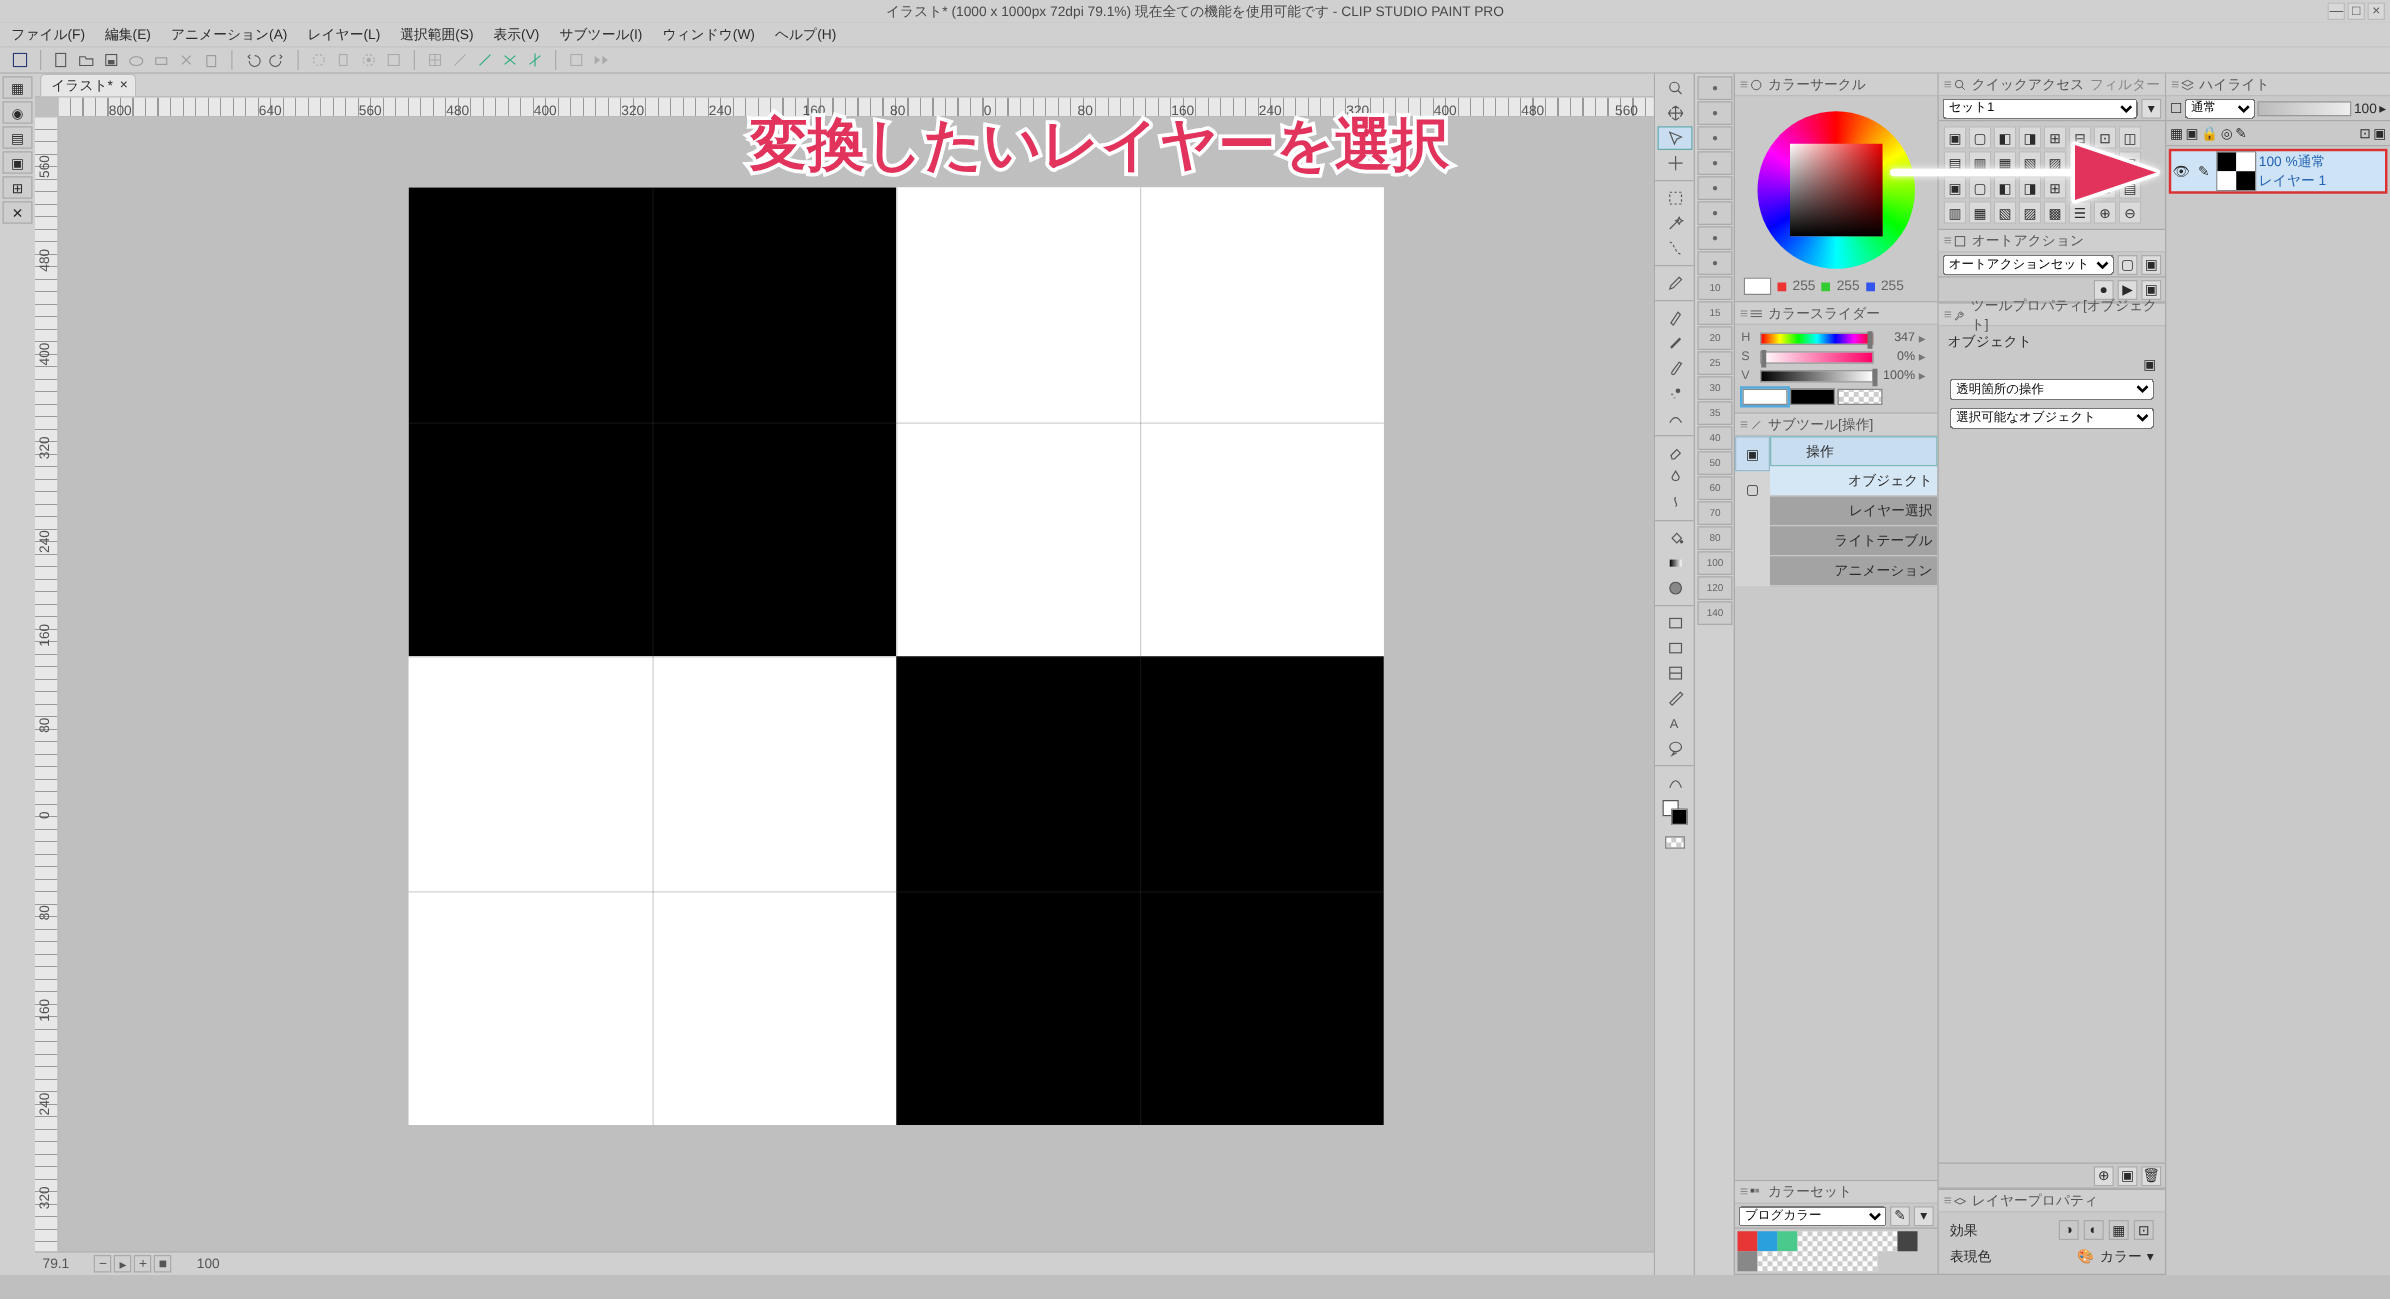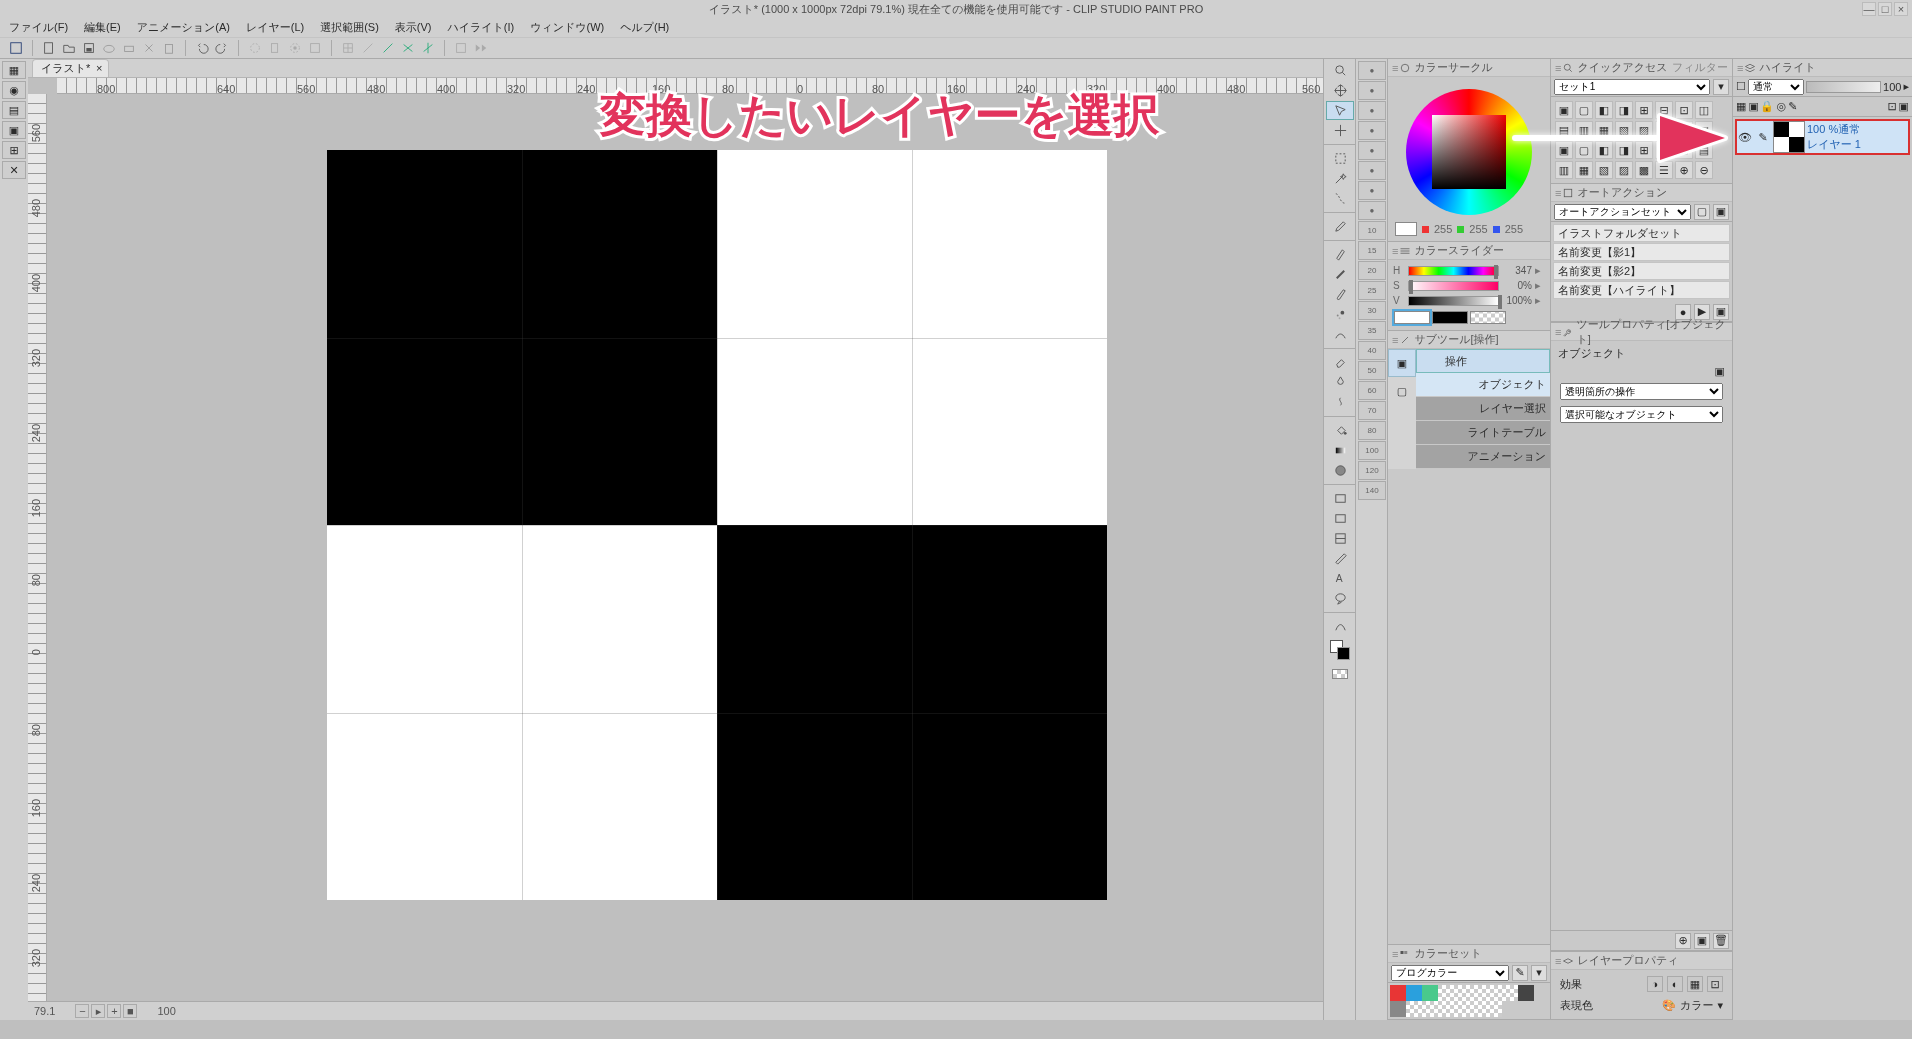--- a/index.html
+++ b/index.html
@@ -28,21 +28,21 @@
 
 .left-rail { width: 28px; background: #d0d0d0; display: flex; flex-direction: column; gap: 2px; padding-top: 2px; }
 .left-rail .tbtn { width: 24px; height: 18px; margin-left: 2px; background: #cecece; border: 1px solid #aaa; display:flex; align-items:center; justify-content:center; }
 
 
 .canvas-col { flex: 1; display: flex; flex-direction: column; background: #bfbfbf; position: relative; }
 .tab-row { height: 19px; background: #d0d0d0; display: flex; align-items: center; border-bottom: 1px solid #b4b4b4; padding-left: 4px; }
 .tab { background: #e6e6e6; border: 1px solid #bbb; border-bottom: none; padding: 1px 18px 1px 8px; position: relative; border-radius: 4px 4px 0 0; }
 .tab .dirty { position:absolute; right:6px; top:2px; }
 
-.ruler-h { height: 16px; background:#e8e8e8; border-bottom:1px solid #aaa; margin-left:29px; position:relative; overflow:hidden; font-size:9px; color:#555; }
+.ruler-h { height: 16px; background:#e8e8e8; border-bottom:1px solid #aaa; margin-left:19px; position:relative; overflow:hidden; font-size:9px; color:#555; }
 .ruler-h .tick { position:absolute; top:5px; }
 
 .mid { flex:1; display:flex; }
 .ruler-v { width:19px; background:#e8e8e8; border-right:1px solid #aaa; position:relative; overflow:hidden; font-size:9px; color:#555; }
 .ruler-v .tick { position:absolute; left:2px; writing-mode:vertical-rl; transform: rotate(180deg);}
 .viewport { flex:1; background:#bfbfbf; position:relative; }
 .canvas { position:absolute; left:280px; top:56px; width:780px; height:750px; background:#fff; display:grid; grid-template-columns:1fr 1fr; grid-template-rows:1fr 1fr; }
 .canvas .bl { background:#000; }
 .canvas .wh { background:#fff; }
 .canvas .guide-v { position:absolute; top:0; bottom:0; width:1px; background:rgba(70,70,70,.25); }
@@ -147,21 +147,21 @@
   </div>
 </div>
 
 <div class="menubar">
   <span>ファイル(F)</span>
   <span>編集(E)</span>
   <span>アニメーション(A)</span>
   <span>レイヤー(L)</span>
   <span>選択範囲(S)</span>
   <span>表示(V)</span>
-  <span>ハイライト(I)</span>
+  <span>サブツール(I)</span>
   <span>ウィンドウ(W)</span>
   <span>ヘルプ(H)</span>
 </div>
 
 <div class="toolbar">
   <div class="btn">
       <svg viewBox="0 0 16 16">
         <rect x="2" y="2" width="12" height="12" fill="none" stroke="#223a70"></rect>
       </svg>
     </div>
@@ -740,34 +740,20 @@
         <svg viewBox="0 0 16 16">
             <rect x="3" y="3" width="10" height="10" fill="none" stroke="#555"></rect>
           </svg>
         <span>オートアクション</span>
       </div>
       <div class="qabar">
         <select><option>オートアクションセット</option></select>
         <div class="ic">▢</div>
         <div class="ic">▣</div>
       </div>
-      <div class="action-list">
-        <div class="itm">
-            <span>イラストフォルダセット</span>
-          </div>
-        <div class="itm">
-            <span>名前変更【影1】</span>
-          </div>
-        <div class="itm">
-            <span>名前変更【影2】</span>
-          </div>
-        <div class="itm">
-            <span>名前変更【ハイライト】</span>
-          </div>
-      </div>
       <div class="qabar" style="justify-content:flex-end">
         <div class="ic">●</div>
         <div class="ic">▶</div>
         <div class="ic">▣</div>
       </div>
     </div>
     <div class="panel" style="flex:1">
       <div class="panel-hdr">
         <span class="grip">≡</span>
         <svg viewBox="0 0 16 16">

